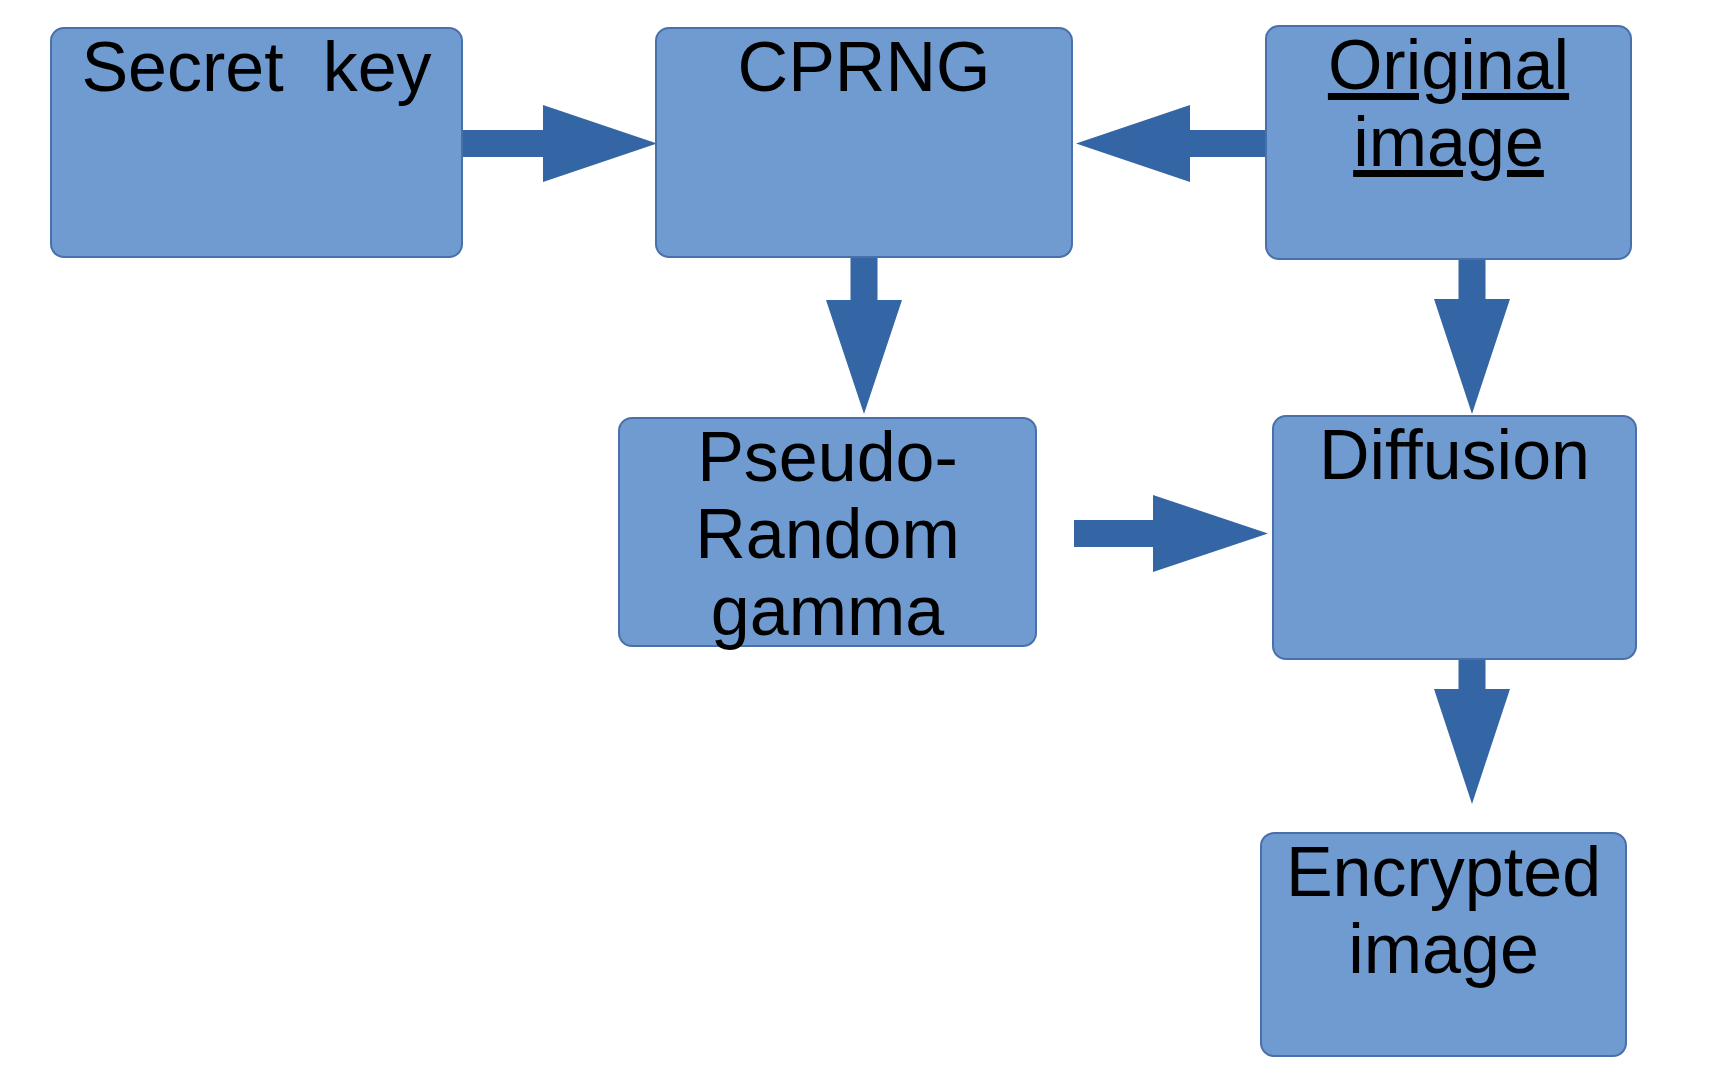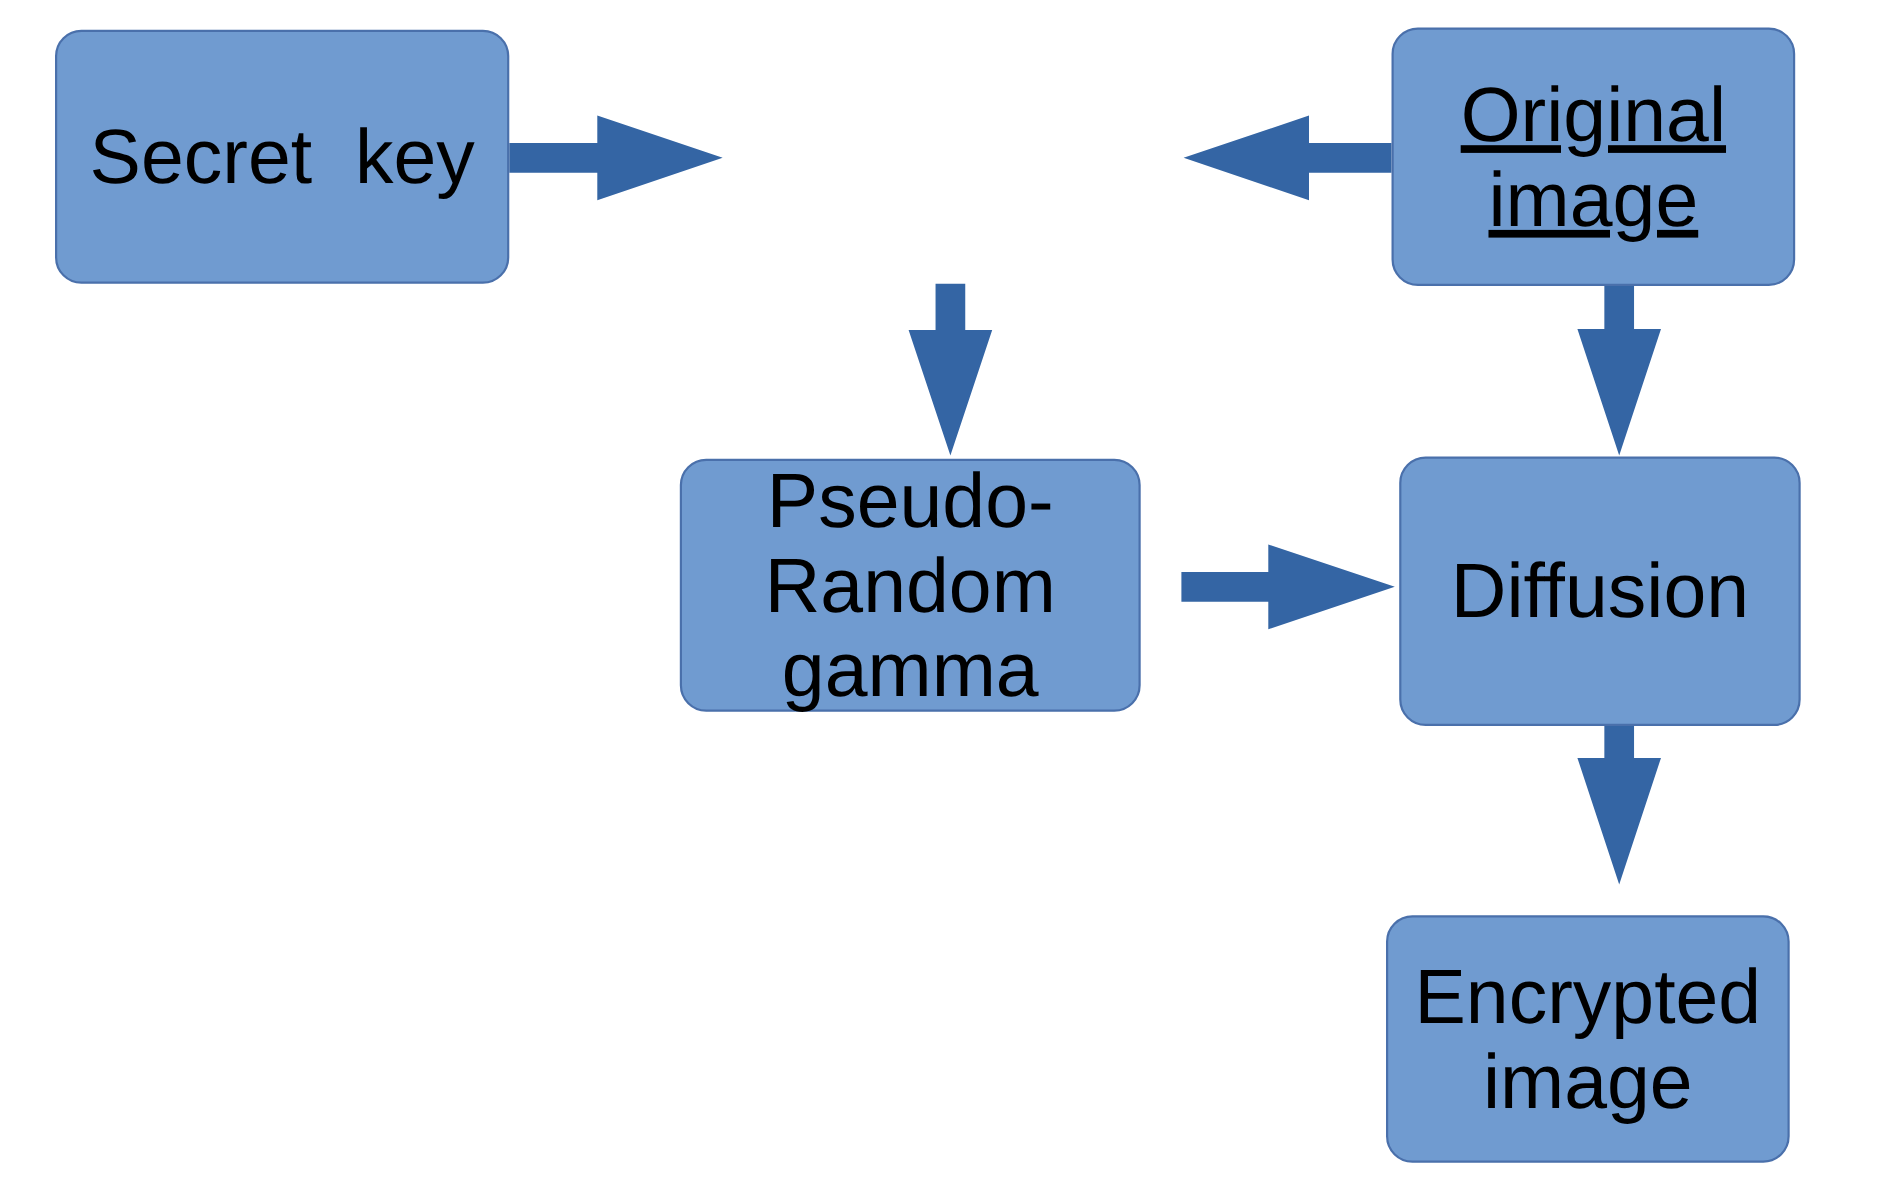--- a/index.html
+++ b/index.html
@@ -31,23 +31,23 @@
     pointer-events: none;
   }
   .arrows polygon {
     fill: var(--arrow);
   }
   .box {
     position: absolute;
     box-sizing: border-box;
     background: var(--box-fill);
     border: 2px solid var(--box-border);
-    border-radius: 24px;
+    border-radius: 14px;
     display: flex;
-    align-items: center;
+    align-items: flex-start;
     justify-content: center;
   }
   .box .label {
     font-size: 70px;
     line-height: 1.1;
     color: var(--text-color);
     text-align: center;
     white-space: pre-wrap;
   }
   
@@ -69,20 +69,23 @@
     <polygon points="850.5,258 850.5,300 826,300 864,414 902,300 877.5,300 877.5,258"></polygon>
     <polygon points="1458.5,260 1458.5,299 1434,299 1472,414 1510,299 1485.5,299 1485.5,260"></polygon>
     <polygon points="1074,520 1153,520 1153,495 1268,533.5 1153,572 1153,547 1074,547"></polygon>
     <polygon points="1458.5,650 1458.5,689 1434,689 1472,804 1510,689 1485.5,689 1485.5,650"></polygon>
   </svg>
 
   <div class="box" id="box-secret-key">
     <span class="label">Secret  key</span>
   </div>
 
+  <div class="box" id="box-cprng">
+    <span class="label">CPRNG</span>
+  </div>
 
   <div class="box" id="box-original-image">
     <span class="label">Original
 image</span>
   </div>
 
   <div class="box" id="box-pseudo-random-gamma">
     <span class="label">Pseudo-
 Random
 gamma</span>

